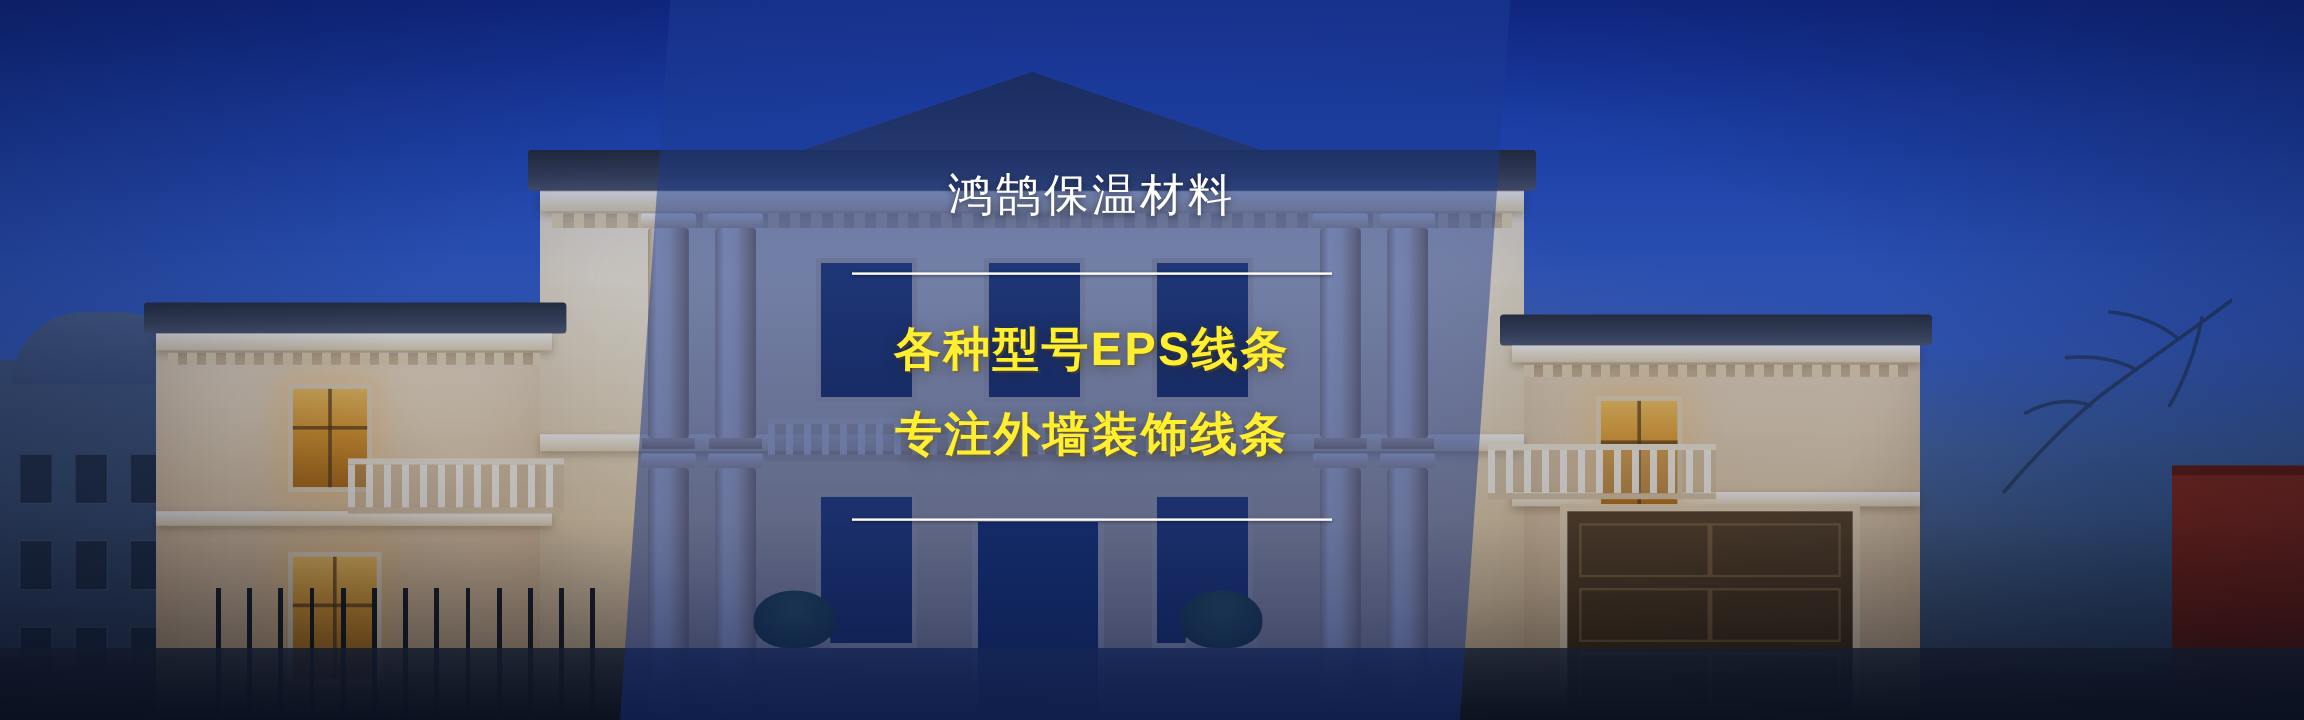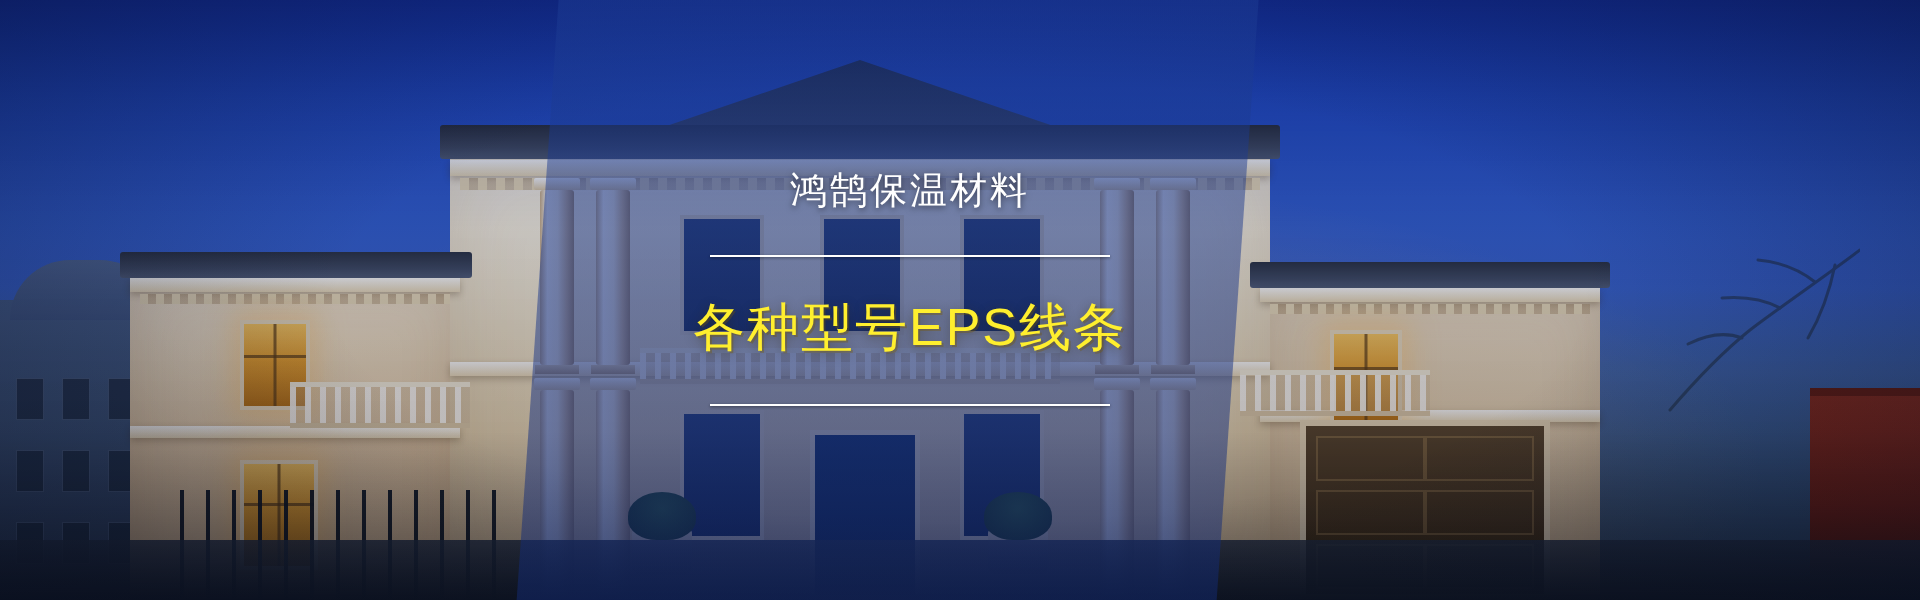--- a/index.html
+++ b/index.html
@@ -243,22 +243,22 @@
   }
   .rule {
     width: 400px;
     height: 2px;
     background: #ffffff;
     box-shadow: 0 1px 3px rgba(0,0,0,0.45);
   }
   .rule.top { margin-bottom: 18px; }
   .rule.bottom { margin-top: 24px; margin-bottom: 22px; }
   .headline {
-    font-size: 52px;
-    font-weight: 400;
+    font-size: 39px;
+    font-weight: 700;
     letter-spacing: 2px;
     color: #ffef2e;
     line-height: 1.08;
     text-shadow:
        2px 2px 0 rgba(120,90,0,0.35),
        0 3px 12px rgba(40,30,0,0.45);
     margin: 0;
     white-space: nowrap;
   }
   .headline.l2 { margin-top: 4px; }
@@ -384,16 +384,17 @@
     <div class="grade"></div>
     <div class="vignette"></div>
   </div>
 
   <div class="text-panel"></div>
 
   <div class="content">
     <div class="brand">鸿鹄保温材料</div>
     <div class="rule top"></div>
     <div class="headline l1">各种型号EPS线条</div>
+    <div class="headline l2">专注外墙装饰线条</div>
     <div class="rule bottom"></div>
   </div>
 
 </div>
 
 </body></html>

